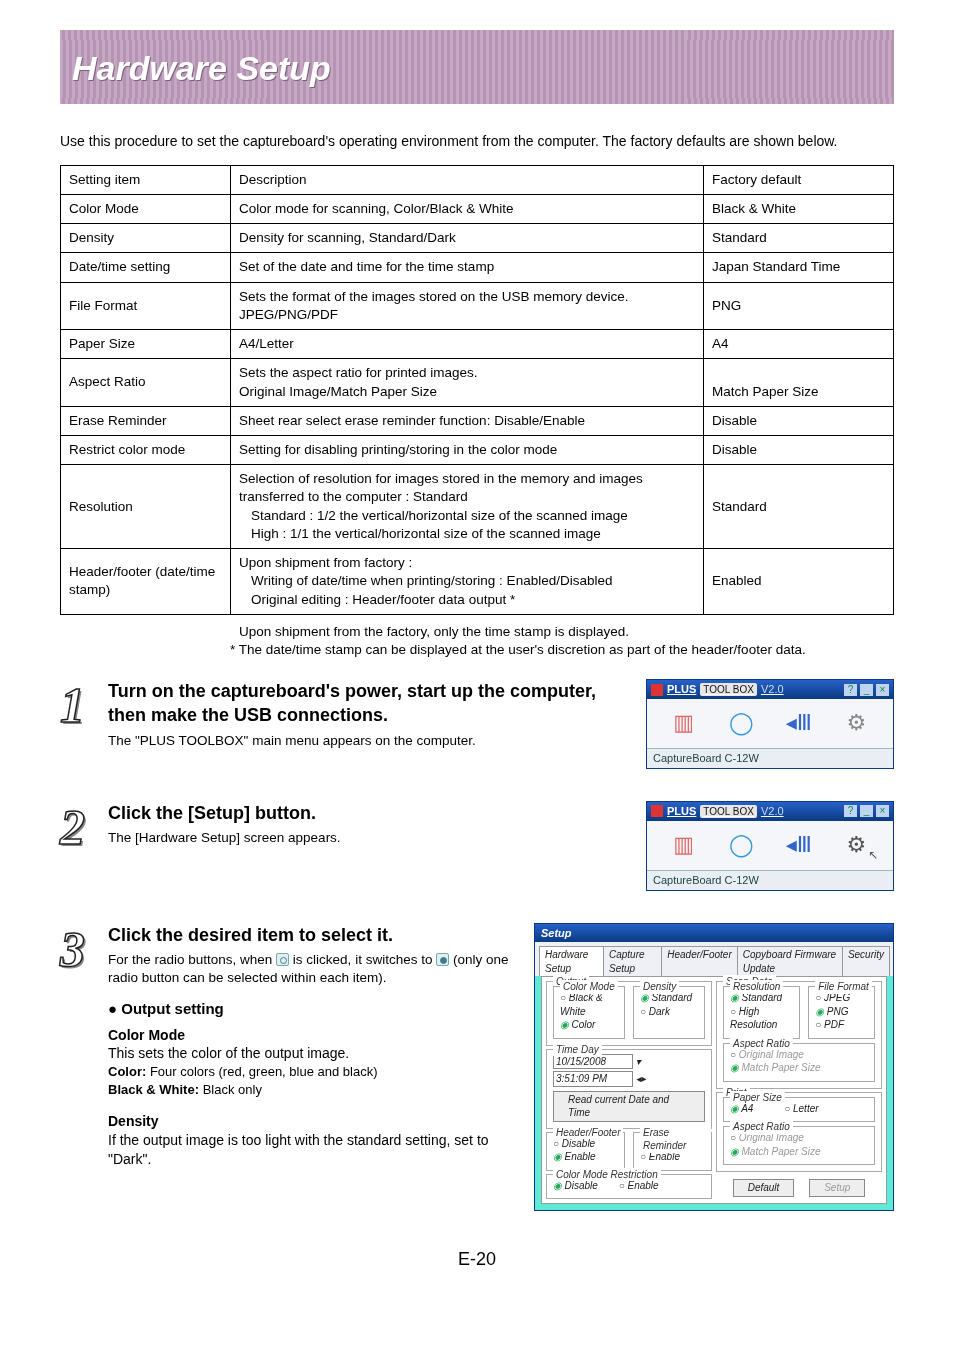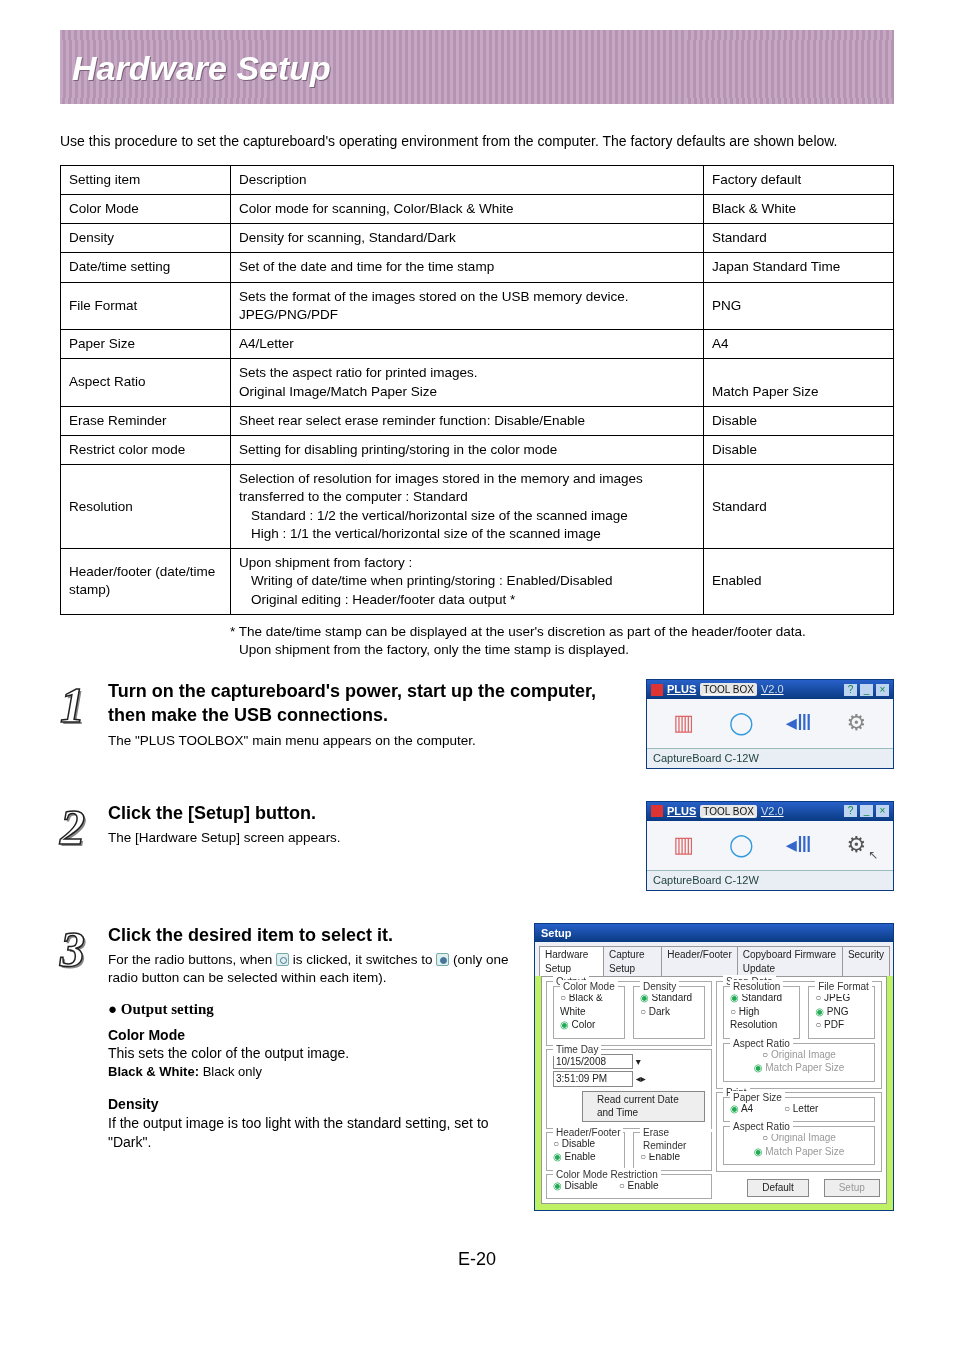--- a/index.html
+++ b/index.html
@@ -23,37 +23,37 @@
   .shot .titlebar { background: linear-gradient(#2760c9,#0a3a82); color:#fff; font-size:11px; padding:2px 4px; display:flex; align-items:center; justify-content:space-between;}
   .shot .titlebar .tleft { display:flex; align-items:center; gap:4px;text-decoration:underline;}
   .shot .titlebar .tb-ic { width:12px;height:12px;background:#d33; display:inline-block;}
   .shot .titlebar .wn { color:#111; background:#e7e7e7; padding:0 3px; border-radius:2px; font-size:10px;}
   .shot .tbuttons { display:flex; gap:3px;}
   .shot .tbuttons span { width:13px; height:12px; background:#bfd4f0; color:#184; font-size:10px; text-align:center; line-height:12px; display:inline-block;}
   .shot .body { background:#f4f6f9; padding:6px 8px 3px 8px; }
   .shot .icons { display:flex; justify-content:space-around; padding:2px 0 6px 0;}
   .shot .ic { width:36px; height:32px; display:flex; align-items:center; justify-content:center; font-size:22px;}
   .shot .statusbar { border-top:1px solid #9bb; padding:2px 6px; font-size:11px; color:#244; }
-  .setup-shot { float:right; width:360px; border:1px solid #0a3a82; background:#bef264; font-size:10px; color:#222; margin-left:14px; margin-bottom:10px;}
+  .setup-shot { float:right; width:360px; border:1px solid #0a3a82; background:#5eead4; font-size:10px; color:#222; margin-left:14px; margin-bottom:10px;font-style:italic;}
   .setup-shot .titlebar { background:linear-gradient(#2760c9,#0a3a82); color:#fff; padding:2px 6px; font-size:11px; font-weight:bold;}
   .setup-shot .tabs { display:flex; gap:0; background:#efeff6; padding:4px 4px 0 4px; font-size:10px;}
   .setup-shot .tabs span { border:1px solid #999; border-bottom:none; padding:1px 5px; background:#efeff6; margin-right:-1px;}
   .setup-shot .tabs span.active { background:#fff; }
   .setup-shot .panel { margin:0 6px 6px 6px; background:#fff; border:1px solid #999; padding:4px; display:flex; gap:4px; flex-wrap:wrap;}
   .gb { border:1px solid #aaa; padding:4px 6px 6px 6px; position:relative; font-size:10px;}
   .gb .lg { position:absolute; top:-7px; left:6px; background:#fff; padding:0 3px; color:#333; }
   .radio::before { content:"○ "; color:#555;}
   .radio.sel::before { content:"◉ "; color:#2a5;}
-  .dis { color:#999;text-align:center; }
+  .dis { color:#999; }
   .col { display:flex; flex-direction:column; gap:3px;}
   .row { display:flex; gap:8px; }
-  .btn { border:1px solid #888; background:#eee; padding:1px 14px; font-size:10px; display:inline-block;margin-left:29px;}
+  .btn { border:1px solid #888; background:#eee; padding:1px 14px; font-size:10px; display:inline-block;}
   .cbtn { text-align:right; padding:4px 8px;}
   .section3-left { width:440px; }
-  .bullet-h { font-weight:bold; font-size:15px; margin:12px 0 2px 0;font-family:Liberation Serif, serif;}
+  .bullet-h { font-weight:bold; font-size:15px; margin:12px 0 2px 0;}
   .bullet-h::before { content:"● "; }
   .sub-h { font-weight:bold; font-size:14px; margin-top:6px;}
   .mini { font-size:13px; margin-left:22px; text-indent:-22px; padding-left:0;}
   .mini b { font-weight:bold;}
   .rb-ic { display:inline-block; width:13px; height:13px; border:1px solid #7aa; background:#dff0ee; border-radius:2px; vertical-align:-2px; position:relative;}
   .rb-ic::after{content:"";position:absolute;left:3px;top:3px;width:5px;height:5px;border:1px solid #479;border-radius:50%;}
   .rb-ic.on::after{background:#479;}
   .pagenum { text-align:center; font-size:18px; margin-top:26px; clear:both;}
   .inputlike { border:1px solid #888; background:#fff; padding:0 2px; display:inline-block; min-width:80px;}
 </style>
@@ -134,22 +134,22 @@
           <span>Upon shipment from factory :</span>
           <span class="indent">Writing of date/time when printing/storing : Enabled/Disabled</span>
           <span class="indent">Original editing : Header/footer data output *</span>
         </td>
         <td>Enabled</td>
         </tr>
     </tbody>
   </table>
 
   <div class="footnote">
+    <div style="margin-left:9px">Upon shipment from the factory, only the time stamp is displayed.</div>
     <div>* The date/time stamp can be displayed at the user's discretion as part of the header/footer data.</div>
-    <div style="margin-left:9px">Upon shipment from the factory, only the time stamp is displayed.</div>
   </div>
 
   <div class="step">
     <div class="step-num">1</div>
     <div class="step-body">
       <div class="shot">
         <div class="titlebar">
           <span class="tleft">
               <span class="tb-ic"></span>
             <b>PLUS</b>
@@ -308,20 +308,21 @@
 
       <div class="section3-left">
         <h3>Click the desired item to select it.</h3>
         <p class="step-sub">
           <span>For the radio buttons, when </span><span class="rb-ic"></span><span> is clicked, it switches to </span><span class="rb-ic on"></span><span> (only one radio button can be selected within each item).</span>
         </p>
 
         <div class="bullet-h">Output setting</div>
         <div class="sub-h">Color Mode</div>
         <div>This sets the color of the output image.</div>
+        <div class="mini"><b>Color:</b><span> Four colors (red, green, blue and black)</span></div>
         <div class="mini"><b>Black &amp; White:</b><span> Black only</span></div>
 
         <div class="sub-h" style="margin-top:14px">Density</div>
         <div>If the output image is too light with the standard setting, set to "Dark".</div>
       </div>
     </div>
   </div>
 
   <div class="pagenum">E-20</div>
 </div>

